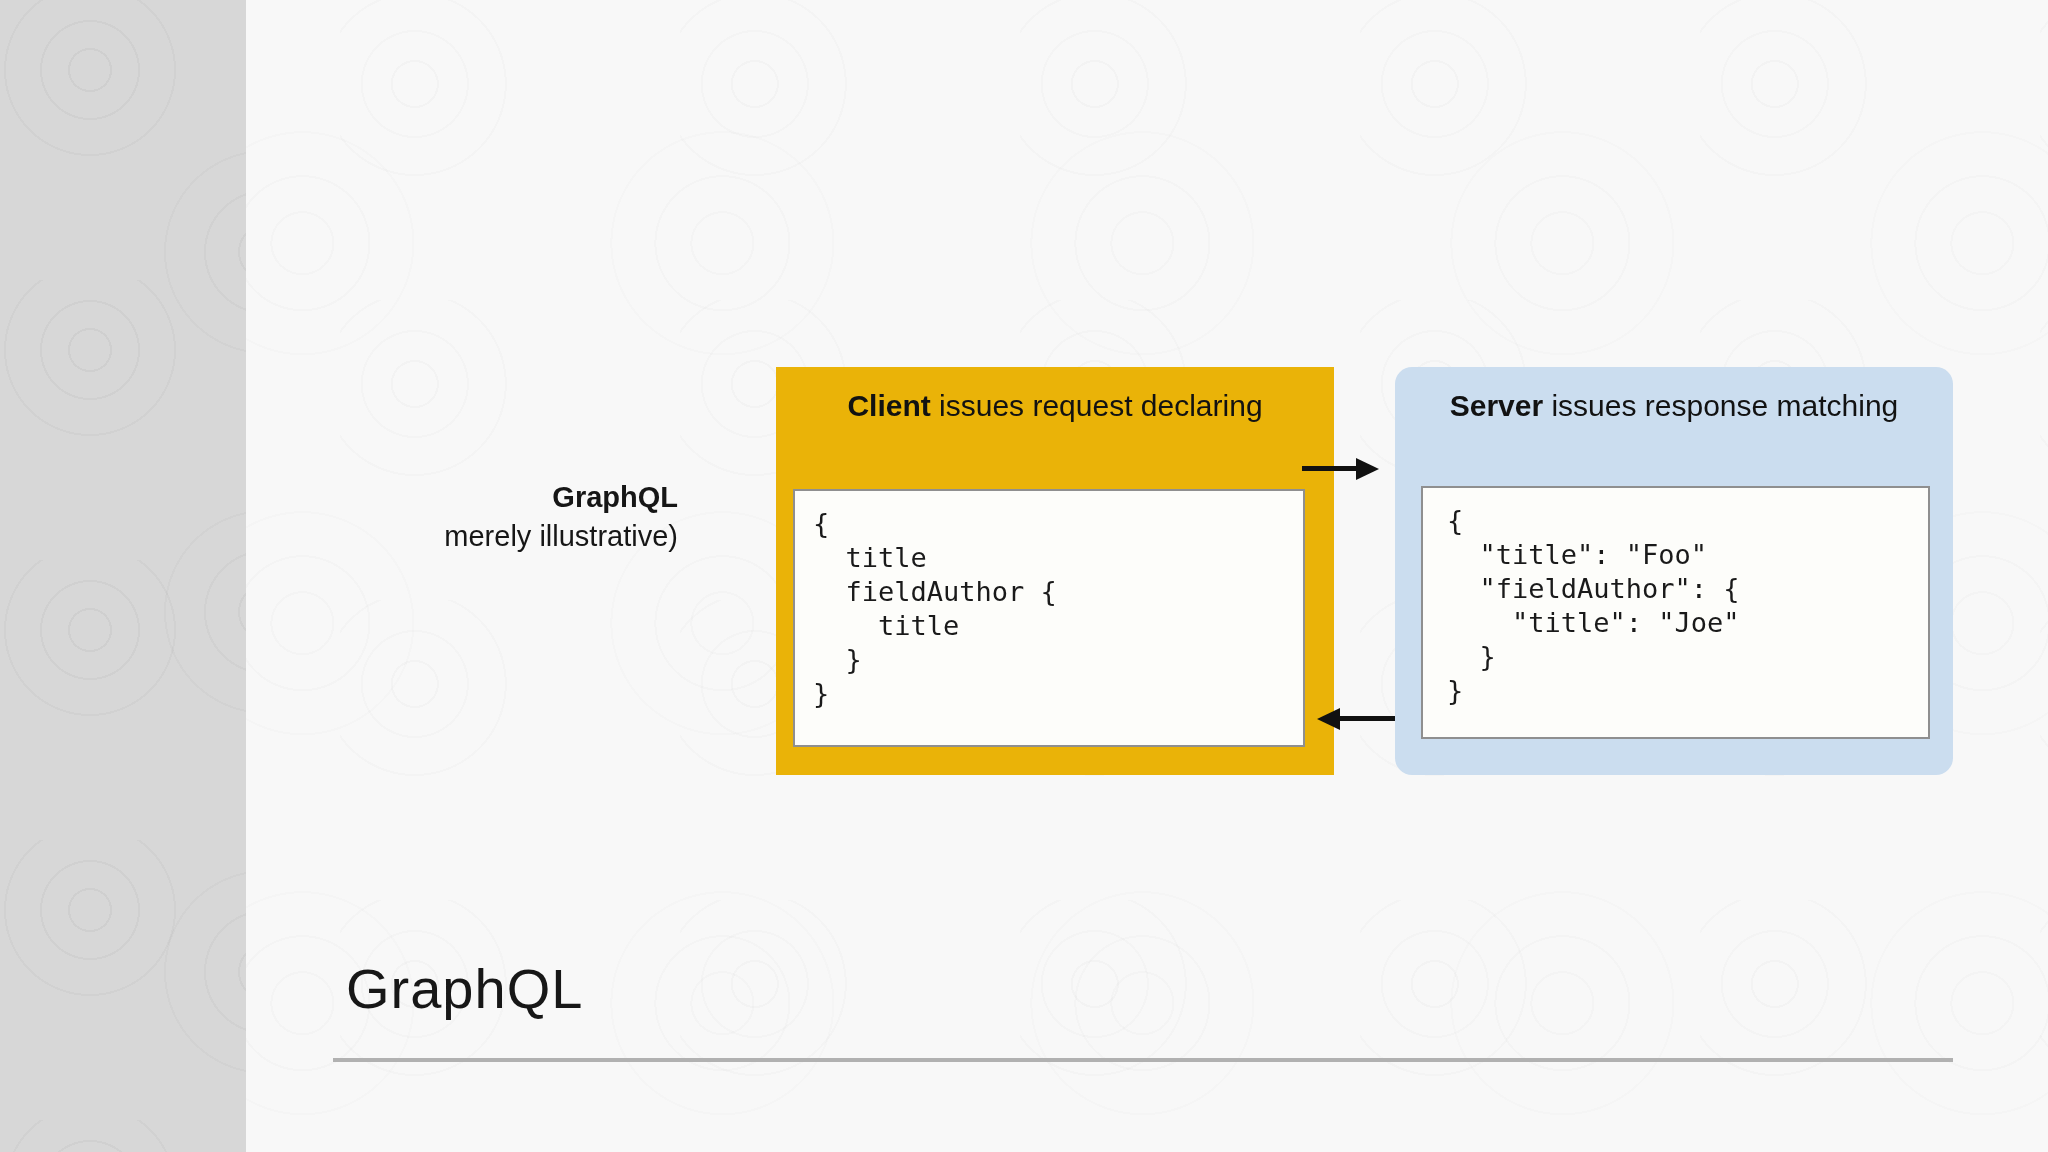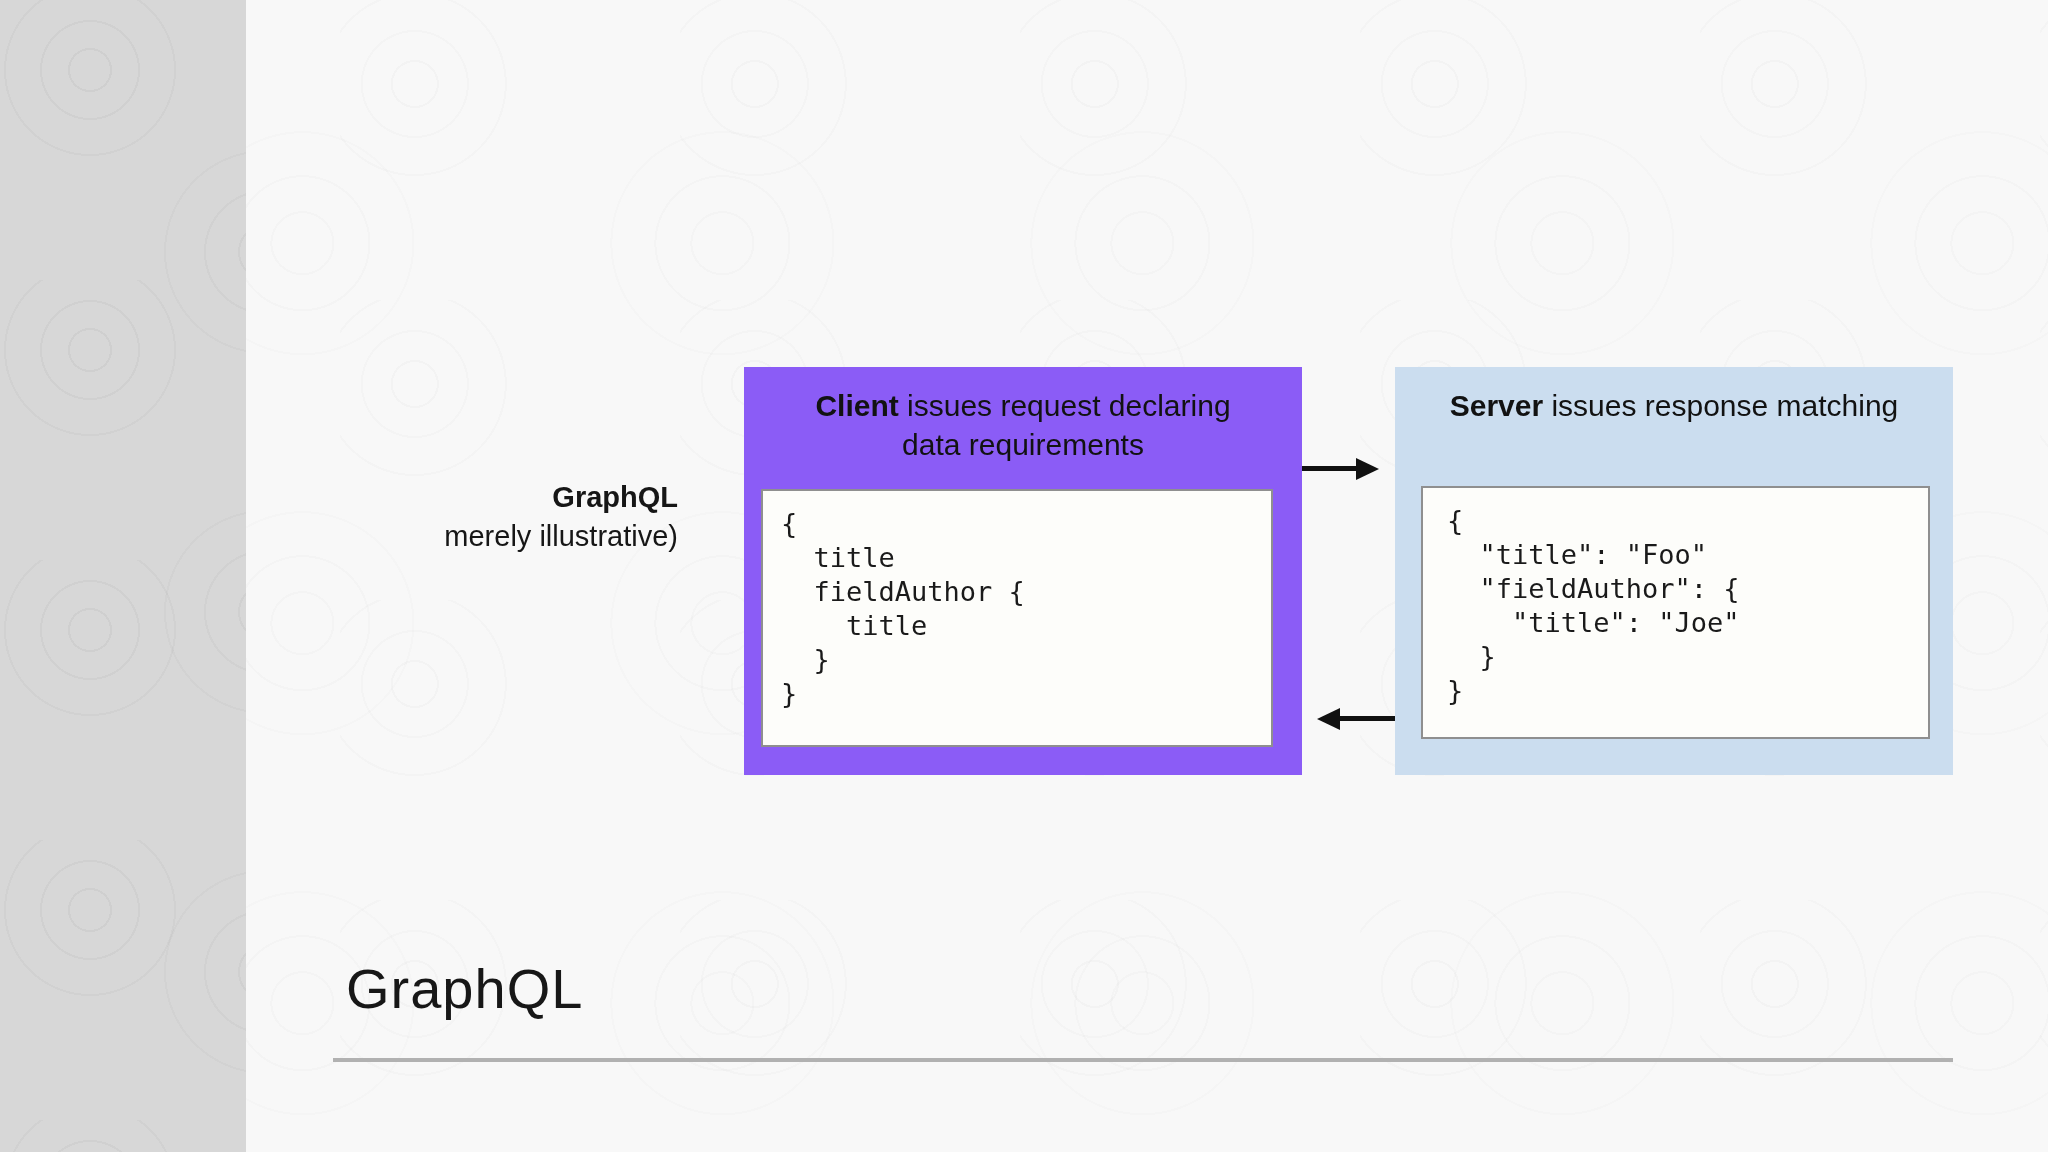--- a/index.html
+++ b/index.html
@@ -21,22 +21,22 @@
     background-size:300px 280px, 380px 360px;
   }
   .side-label{
     position:absolute;left:280px;top:478px;width:398px;
     text-align:right;font-size:29px;line-height:39px;color:#161616;
   }
   .side-label .b{font-weight:700;}
   .panel{
     position:absolute;top:367px;width:558px;height:408px;
   }
-  .panel.client{left:744px;background:#8b5cf6;}
-  .panel.server{left:1395px;background:#cbddef;}
+  .panel.client{left:776px;background:#eab308;}
+  .panel.server{left:1395px;background:#cbddef;border-radius:17px;}
   .panel-header{
     padding-top:19px;text-align:center;font-size:30px;line-height:39px;color:#121212;
   }
   .panel-header .b{font-weight:700;}
   .code-box{
     position:absolute;background:#fdfdfa;border:2px solid #8f8f8f;box-sizing:border-box;
   }
   .client .code-box{left:17px;top:122px;width:512px;height:258px;}
   .server .code-box{left:26px;top:119px;width:509px;height:253px;}
   .code-box pre{
@@ -63,21 +63,20 @@
 <div class="sidebar"></div>
 
 <div class="side-label">
   <div class="b">GraphQL</div>
   <div>merely illustrative)</div>
 </div>
 
 <div class="panel client">
   <div class="panel-header">
     <div><span class="b">Client</span><span> issues request declaring</span></div>
-    <div>data requirements</div>
   </div>
   <div class="code-box">
     <pre>{
   title
   fieldAuthor {
     title
   }
 }</pre>
   </div>
 </div>

